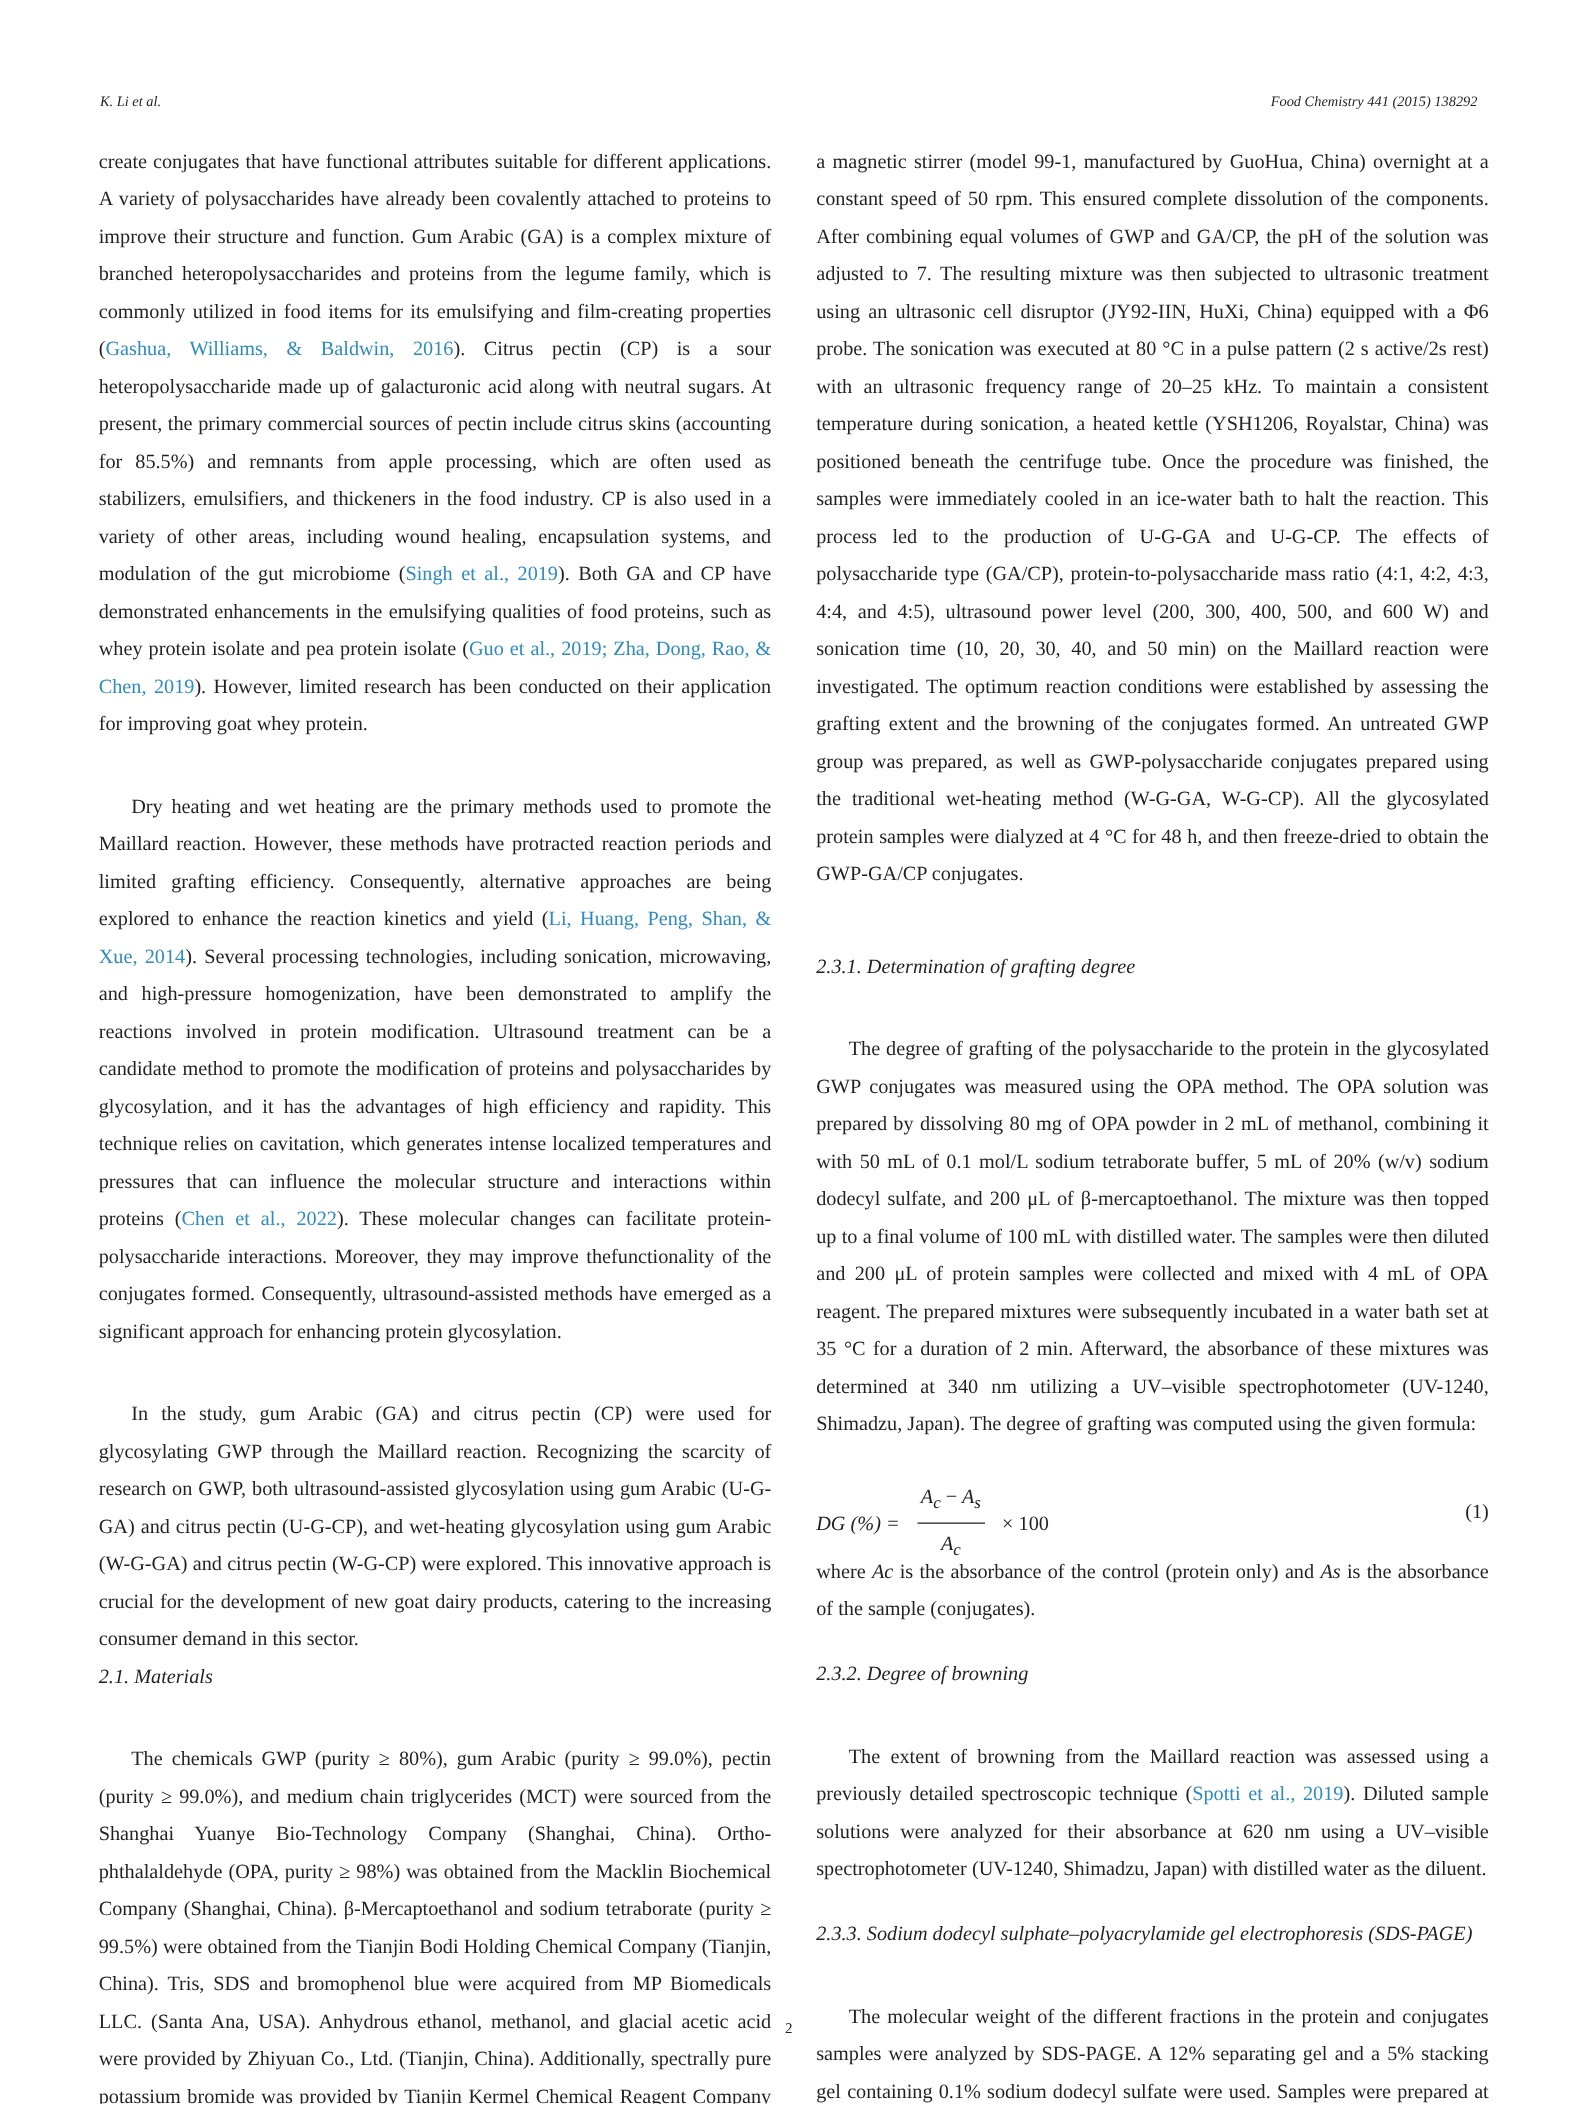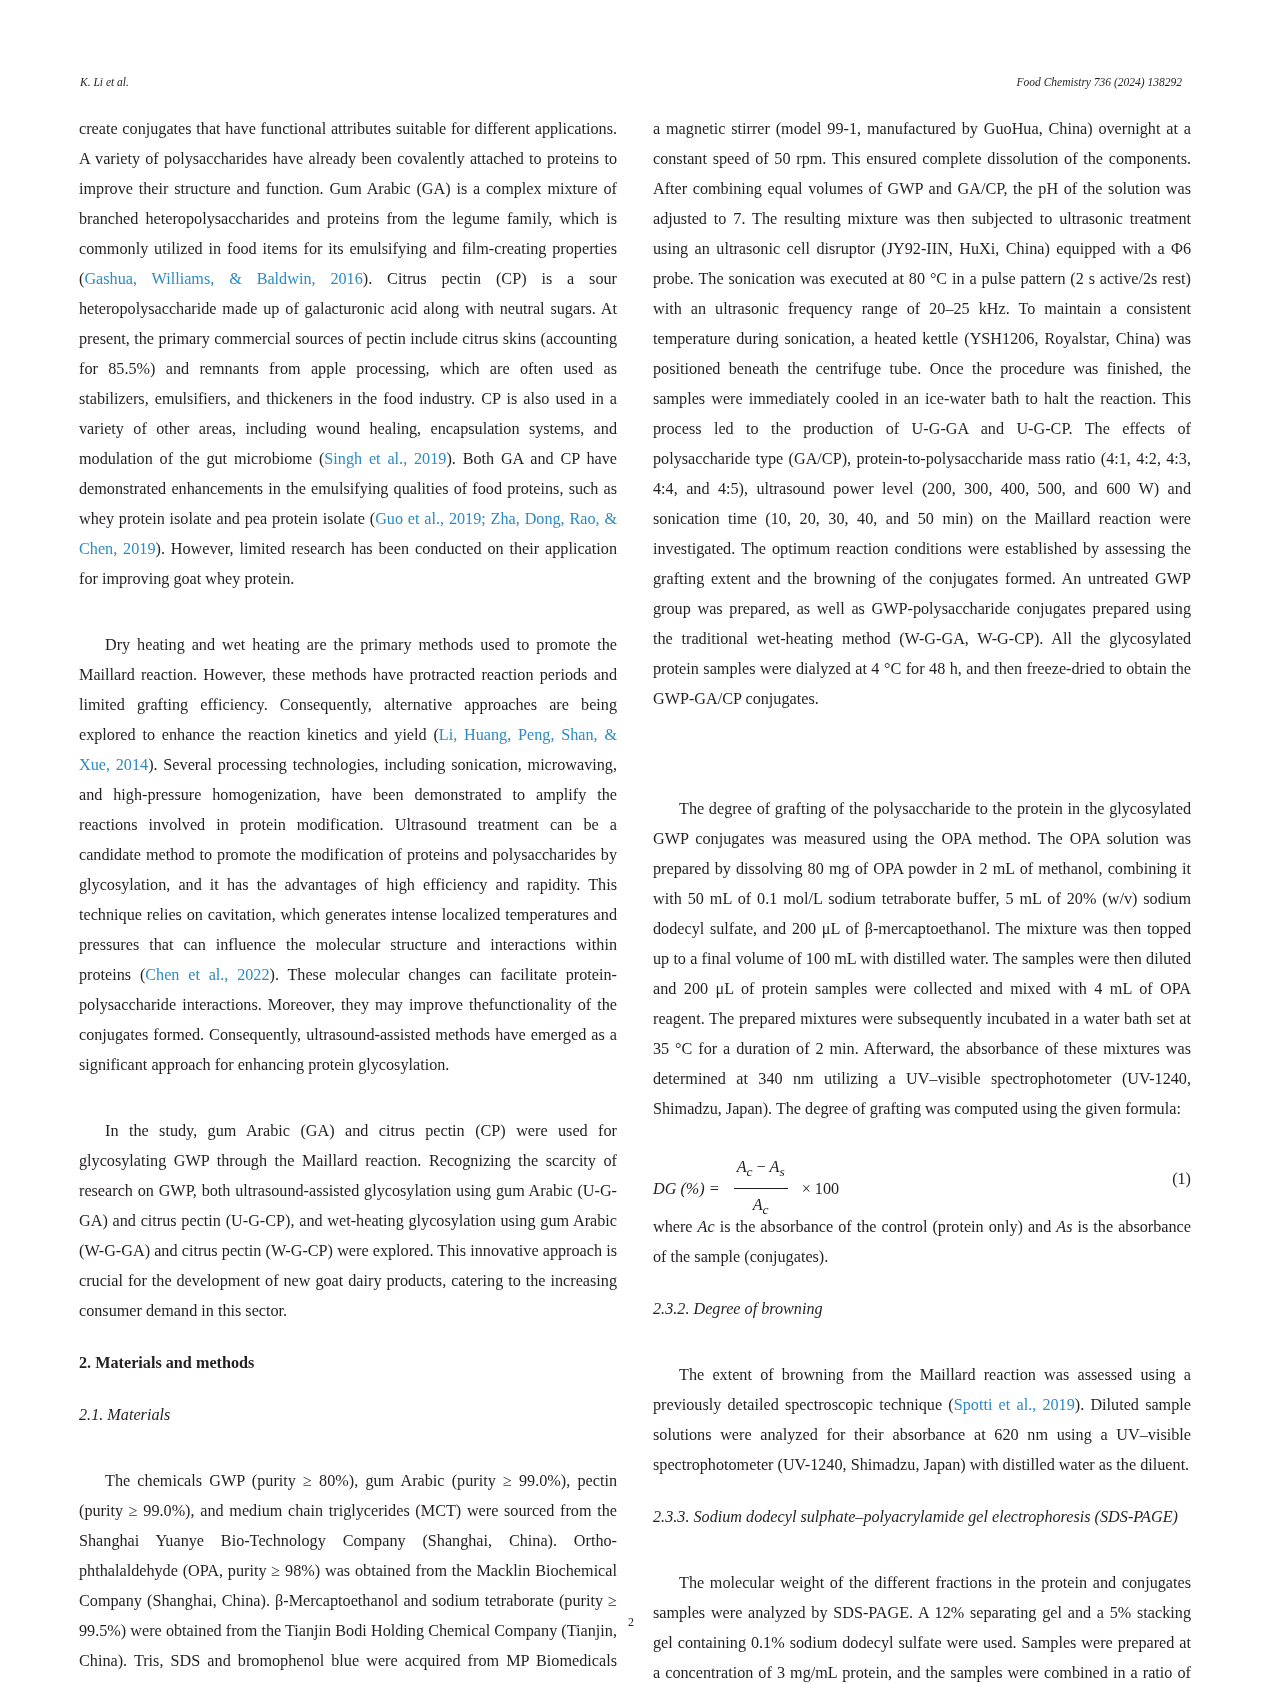--- a/index.html
+++ b/index.html
@@ -42,37 +42,37 @@
   .page-number {
     position: absolute; top: 1615px; left: 0; width: 1262px; text-align: center;
     font-size: 12px;
   }
 </style>
 </head>
 <body>
 
 <div class="running-head">
   <span class="left">K. Li et al.</span>
-  <span class="right">Food Chemistry 736 (2024) 138292</span>
+  <span class="right">Food Chemistry 441 (2015) 138292</span>
 </div>
 
 <div class="col left">
   <p><span>create conjugates that have functional attributes suitable for different applications. A variety of polysaccharides have already been covalently attached to proteins to improve their structure and function. Gum Arabic (GA) is a complex mixture of branched heteropolysaccharides and pro­teins from the legume family, which is commonly utilized in food items for its emulsifying and film-creating properties (</span><a class="cite">Gashua, Williams, &amp; Baldwin, 2016</a><span>). Citrus pectin (CP) is a sour heteropolysaccharide made up of galacturonic acid along with neutral sugars. At present, the pri­mary commercial sources of pectin include citrus skins (accounting for 85.5%) and remnants from apple processing, which are often used as stabilizers, emulsifiers, and thickeners in the food industry. CP is also used in a variety of other areas, including wound healing, encapsulation systems, and modulation of the gut microbiome (</span><a class="cite">Singh et al., 2019</a><span>). Both GA and CP have demonstrated enhancements in the emulsifying qualities of food proteins, such as whey protein isolate and pea protein isolate (</span><a class="cite">Guo et al., 2019; Zha, Dong, Rao, &amp; Chen, 2019</a><span>). However, limited research has been conducted on their application for improving goat whey protein.</span></p>
   <p class="indent"><span>Dry heating and wet heating are the primary methods used to pro­mote the Maillard reaction. However, these methods have protracted reaction periods and limited grafting efficiency. Consequently, alterna­tive approaches are being explored to enhance the reaction kinetics and yield (</span><a class="cite">Li, Huang, Peng, Shan, &amp; Xue, 2014</a><span>). Several processing tech­nologies, including sonication, microwaving, and high-pressure ho­mogenization, have been demonstrated to amplify the reactions involved in protein modification. Ultrasound treatment can be a candidate method to promote the modification of proteins and poly­saccharides by glycosylation, and it has the advantages of high effi­ciency and rapidity. This technique relies on cavitation, which generates intense localized temperatures and pressures that can influence the molecular structure and interactions within proteins (</span><a class="cite">Chen et al., 2022</a><span>). These molecular changes can facilitate protein-polysaccharide in­teractions. Moreover, they may improve thefunctionality of the conju­gates formed. Consequently, ultrasound-assisted methods have emerged as a significant approach for enhancing protein glycosylation.</span></p>
   <p class="indent">In the study, gum Arabic (GA) and citrus pectin (CP) were used for glycosylating GWP through the Maillard reaction. Recognizing the scarcity of research on GWP, both ultrasound-assisted glycosylation using gum Arabic (U-G-GA) and citrus pectin (U-G-CP), and wet-heating glycosylation using gum Arabic (W-G-GA) and citrus pectin (W-G-CP) were explored. This innovative approach is crucial for the development of new goat dairy products, catering to the increasing consumer demand in this sector.</p>
-  <div class="sec-head">2.  Materials and methods</div>
   <div class="sub-head">2.1.  Materials</div>
   <p class="indent">The chemicals GWP (purity ≥ 80%), gum Arabic (purity ≥ 99.0%), pectin (purity ≥ 99.0%), and medium chain triglycerides (MCT) were sourced from the Shanghai Yuanye Bio-Technology Company (Shanghai, China). Ortho-phthalaldehyde (OPA, purity ≥ 98%) was obtained from the Macklin Biochemical Company (Shanghai, China). β-Mercaptoethanol and sodium tetraborate (purity ≥ 99.5%) were ob­tained from the Tianjin Bodi Holding Chemical Company (Tianjin, China). Tris, SDS and bromophenol blue were acquired from MP Bio­medicals LLC. (Santa Ana, USA). Anhydrous ethanol, methanol, and glacial acetic acid were provided by Zhiyuan Co., Ltd. (Tianjin, China). Additionally, spectrally pure potassium bromide was provided by Tianjin Kermel Chemical Reagent Company (Tianjin, China). All other reagents were of analytical grade.</p>
   <div class="gap"></div>
   <p class="indent">To prepare the conjugates, a 2% (w/v) solution of GWP and varying concentrations of GA/CP were prepared. This mixture was stirred using</p>
 </div>
 
 <div class="col right">
   <p>a magnetic stirrer (model 99-1, manufactured by GuoHua, China) overnight at a constant speed of 50 rpm. This ensured complete disso­lution of the components. After combining equal volumes of GWP and GA/CP, the pH of the solution was adjusted to 7. The resulting mixture was then subjected to ultrasonic treatment using an ultrasonic cell dis­ruptor (JY92-IIN, HuXi, China) equipped with a Φ6 probe. The soni­cation was executed at 80 °C in a pulse pattern (2 s active/2s rest) with an ultrasonic frequency range of 20–25 kHz. To maintain a consistent temperature during sonication, a heated kettle (YSH1206, Royalstar, China) was positioned beneath the centrifuge tube. Once the procedure was finished, the samples were immediately cooled in an ice-water bath to halt the reaction. This process led to the production of U-G-GA and U-G-CP. The effects of polysaccharide type (GA/CP), protein-to-polysaccharide mass ratio (4:1, 4:2, 4:3, 4:4, and 4:5), ultrasound power level (200, 300, 400, 500, and 600 W) and sonication time (10, 20, 30, 40, and 50 min) on the Maillard reaction were investigated. The optimum reaction conditions were established by assessing the grafting extent and the browning of the conjugates formed. An untreated GWP group was prepared, as well as GWP-polysaccharide conjugates pre­pared using the traditional wet-heating method (W-G-GA, W-G-CP). All the glycosylated protein samples were dialyzed at 4 °C for 48 h, and then freeze-dried to obtain the GWP-GA/CP conjugates.</p>
   <div class="gap2"></div>
+  <div class="subsub-head">2.3.1.  Determination of grafting degree</div>
   <p class="indent">The degree of grafting of the polysaccharide to the protein in the glycosylated GWP conjugates was measured using the OPA method. The OPA solution was prepared by dissolving 80 mg of OPA powder in 2 mL of methanol, combining it with 50 mL of 0.1 mol/L sodium tetraborate buffer, 5 mL of 20% (w/v) sodium dodecyl sulfate, and 200 μL of β-mercaptoethanol. The mixture was then topped up to a final volume of 100 mL with distilled water. The samples were then diluted and 200 μL of protein samples were collected and mixed with 4 mL of OPA reagent. The prepared mixtures were subsequently incubated in a water bath set at 35 °C for a duration of 2 min. Afterward, the absorbance of these mixtures was determined at 340 nm utilizing a UV–visible spectropho­tometer (UV-1240, Shimadzu, Japan). The degree of grafting was computed using the given formula:</p>
 
   <div class="equation">
     <div class="eq-body">
       <span>DG (%) =</span>
       <span class="frac">
         <span class="num"><span>A</span><sub>c</sub> <span class="upright">−</span> <span>A</span><sub>s</sub></span>
         <span class="den"><span>A</span><sub>c</sub></span>
       </span>
       <span class="upright">× 100</span>

